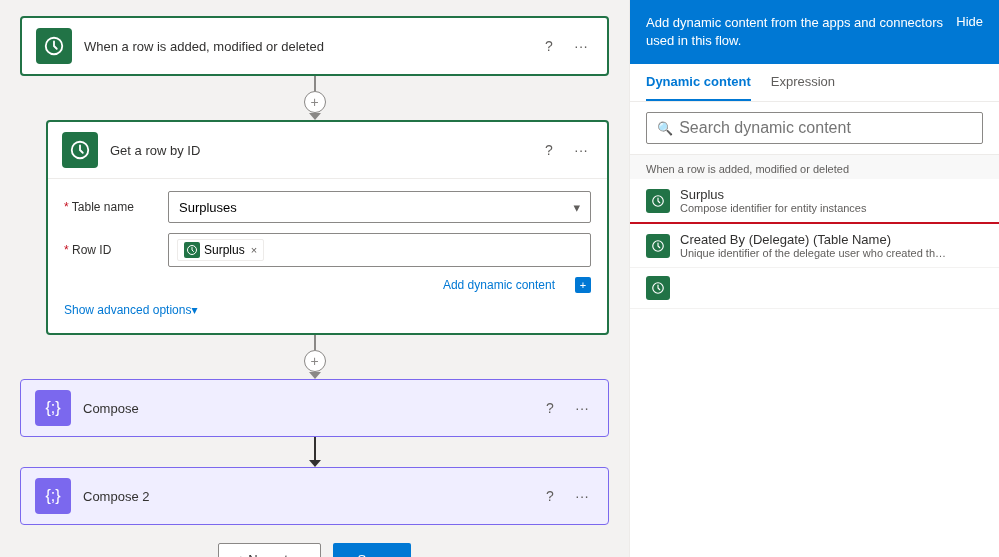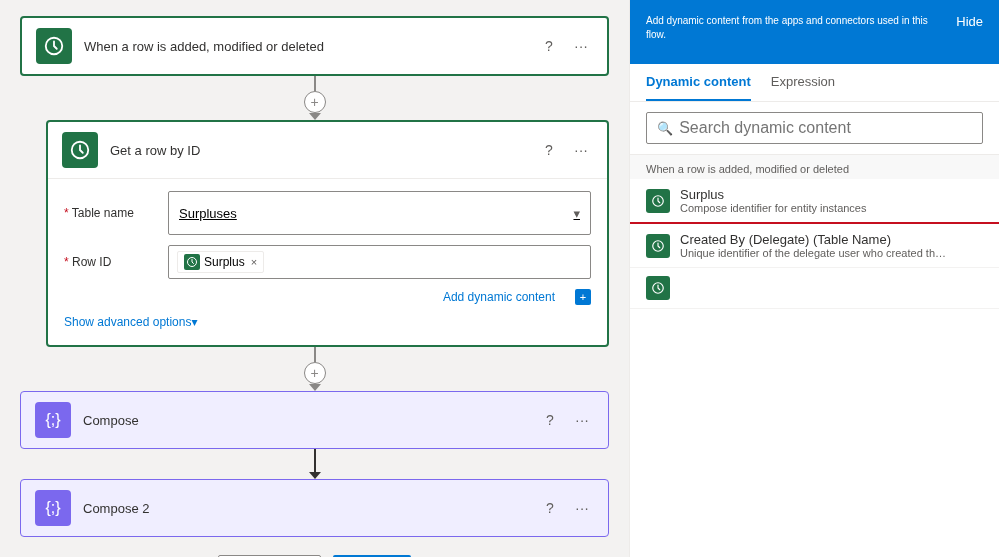--- a/index.html
+++ b/index.html
@@ -149,22 +149,21 @@
     .form-input {
       flex: 1;
       border: 1px solid #8a8886;
       border-radius: 2px;
       padding: 6px 10px;
       font-size: 13px;
       display: flex;
       align-items: center;
       justify-content: space-between;
       background: #fff;
-      height: 44px;
-      text-decoration: underline;
+      height: 32px;
     }
 
     .form-input-tag {
       flex: 1;
       border: 1px solid #8a8886;
       border-radius: 2px;
       padding: 4px 8px;
       font-size: 13px;
       display: flex;
       align-items: center;
@@ -296,21 +295,21 @@
       background: #0078d4;
       color: #fff;
       padding: 14px 16px;
       display: flex;
       align-items: flex-start;
       justify-content: space-between;
       min-height: 64px;
     }
 
     .panel-header-text {
-      font-size: 10px;
+      font-size: 13px;
       line-height: 1.4;
       flex: 1;
       padding-right: 12px;
     }
 
     .panel-hide-btn {
       background: none;
       border: none;
       color: #fff;
       cursor: pointer;

